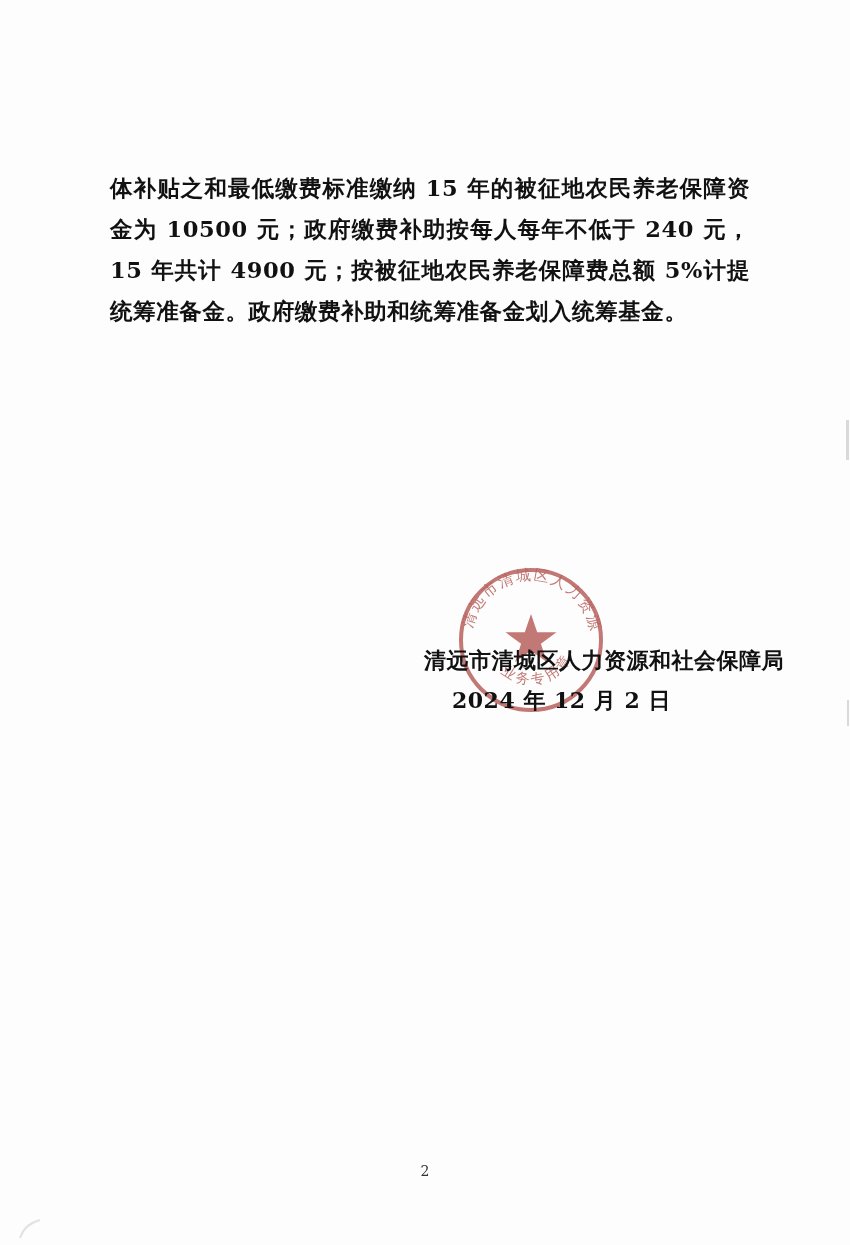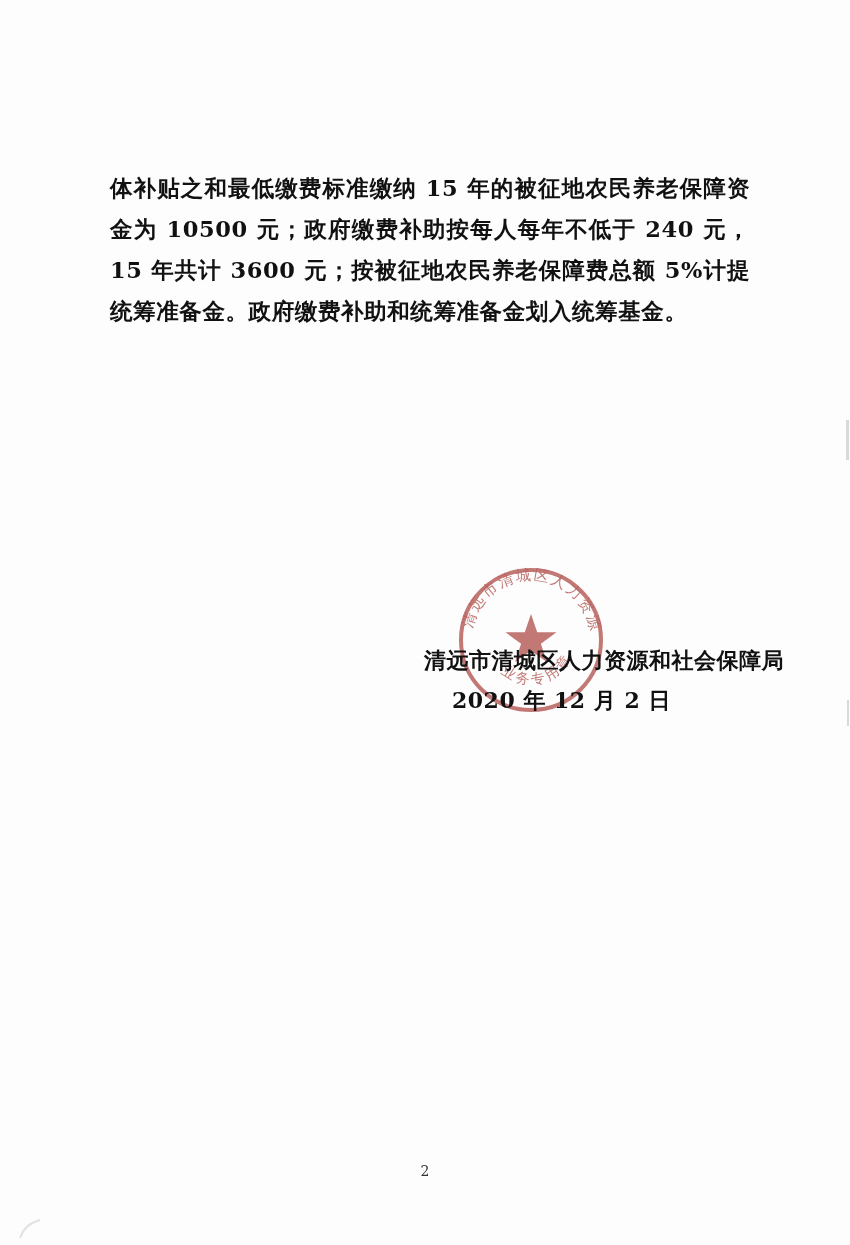--- a/index.html
+++ b/index.html
@@ -103,21 +103,21 @@
     position: absolute;
     background: #d9d9d9;
   }
 </style>
 </head>
 <body>
 
 <div class="page">
 
   <div class="content">
-    <p class="para">体补贴之和最低缴费标准缴纳 15 年的被征地农民养老保障资金为 10500 元；政府缴费补助按每人每年不低于 240 元，15 年共计 3600 元；按被征地农民养老保障费总额 5%计提统筹准备金。政府缴费补助和统筹准备金划入统筹基金。</p>
+    <p class="para">体补贴之和最低缴费标准缴纳 15 年的被征地农民养老保障资金为 10500 元；政府缴费补助按每人每年不低于 240 元，15 年共计 4900 元；按被征地农民养老保障费总额 5%计提统筹准备金。政府缴费补助和统筹准备金划入统筹基金。</p>
     <div class="gap"></div>
   </div>
 
   <div class="seal">
     <svg width="168" height="168" viewBox="0 0 168 168" xmlns="http://www.w3.org/2000/svg">
       <defs>
         <path id="arcTop" d="M 24,84 A 60,60 0 0 1 144,84" fill="none"></path>
         <path id="arcBottom" d="M 40,84 A 44,44 0 0 0 128,84" fill="none"></path>
       </defs>
       <g stroke="#a8403b" fill="none" stroke-width="4" opacity="0.85">
@@ -130,21 +130,21 @@
         <textPath href="#arcTop" startOffset="6%">清远市清城区人力资源和社会保障局</textPath>
       </text>
       <text font-family="DejaVu Serif, Liberation Serif, serif" font-size="14" fill="#a8403b" opacity="0.85" letter-spacing="3">
         <textPath href="#arcBottom" startOffset="26%">业务专用章</textPath>
       </text>
     </svg>
   </div>
 
   <div class="signature-block">
     <div class="sig-line">清远市清城区人力资源和社会保障局</div>
-    <div class="sig-date">2020 年 12 月 2 日</div>
+    <div class="sig-date">2024 年 12 月 2 日</div>
   </div>
 
   <div class="page-number">2</div>
 
   <div class="corner-mark">
     <svg width="26" height="22" viewBox="0 0 26 22" xmlns="http://www.w3.org/2000/svg">
       <path d="M2 20 C 6 8, 14 4, 22 2" stroke="#cccccc" stroke-width="2" fill="none"></path>
     </svg>
   </div>
 

